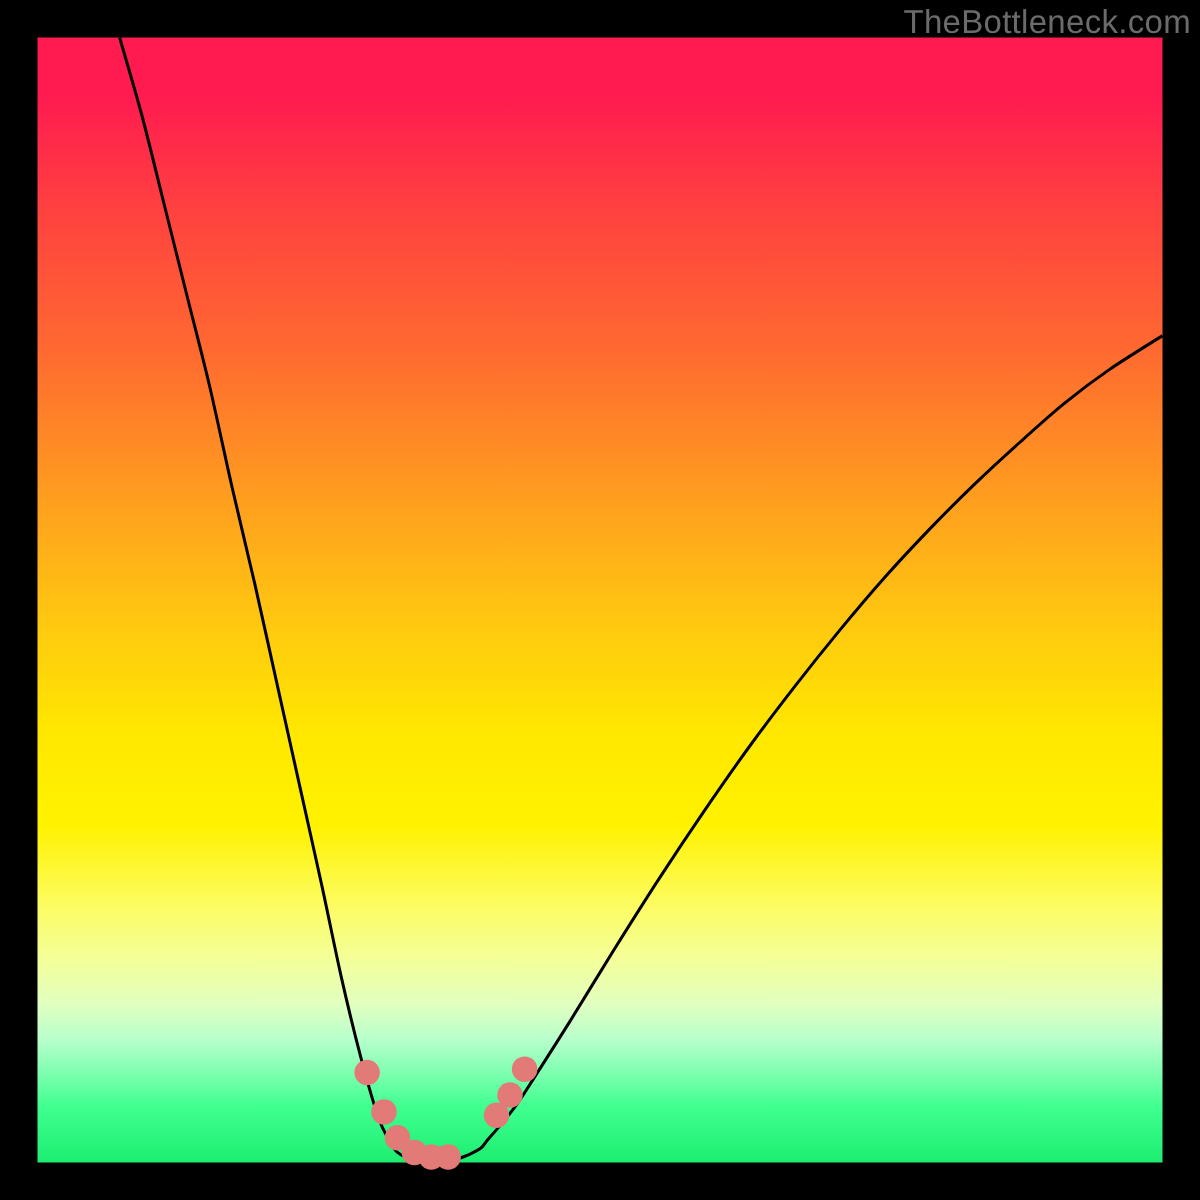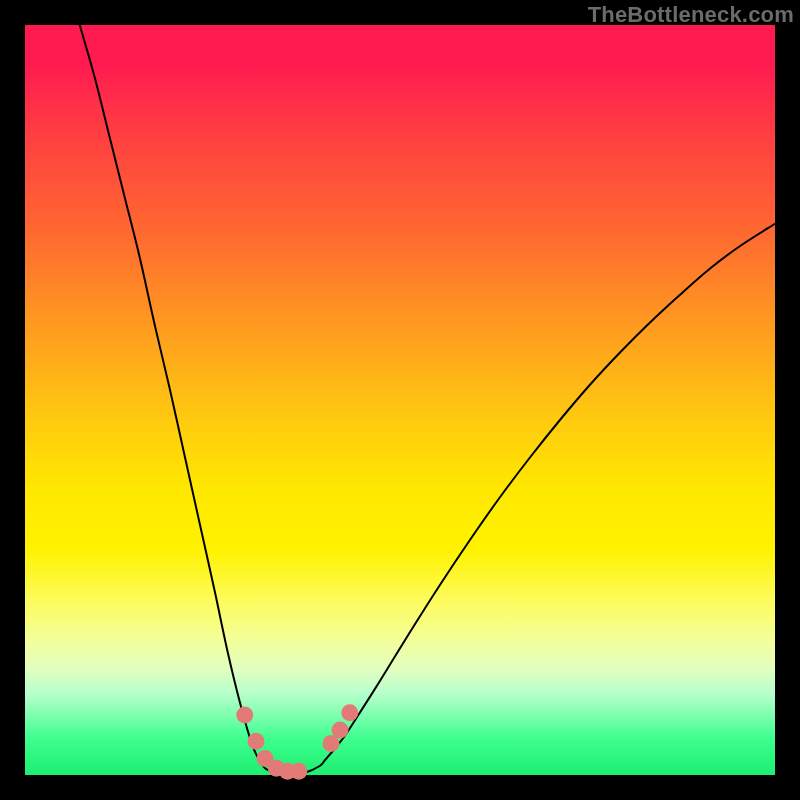--- a/index.html
+++ b/index.html
@@ -35,21 +35,21 @@
       #1cee70 100%
     );
   }
   .watermark {
     position: absolute;
     top: 2px;
     right: 6px;
     color: #6b6b6b;
     font-size: 22px;
     letter-spacing: 0.2px;
-    font-weight: 700;
+    font-weight: 400;
     z-index: 10;
   }
   svg.plot {
     position: absolute;
     left: 25px;
     top: 25px;
     width: 750px;
     height: 750px;
     overflow: visible;
   }

